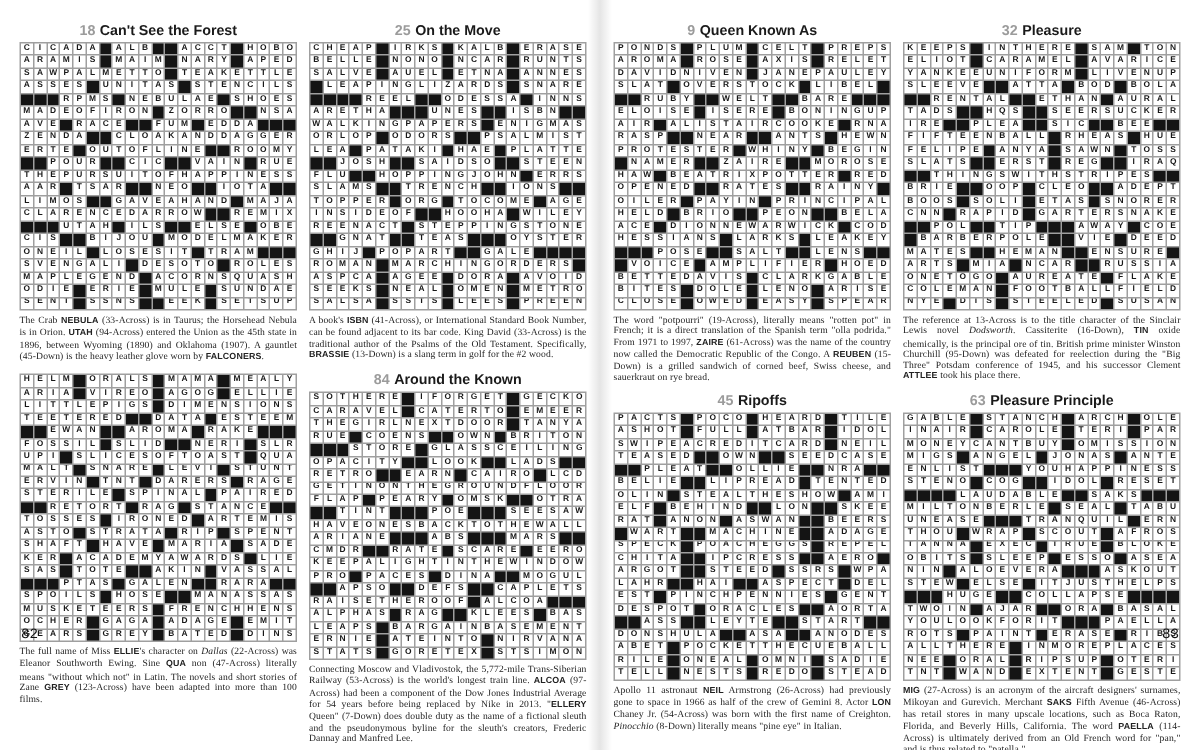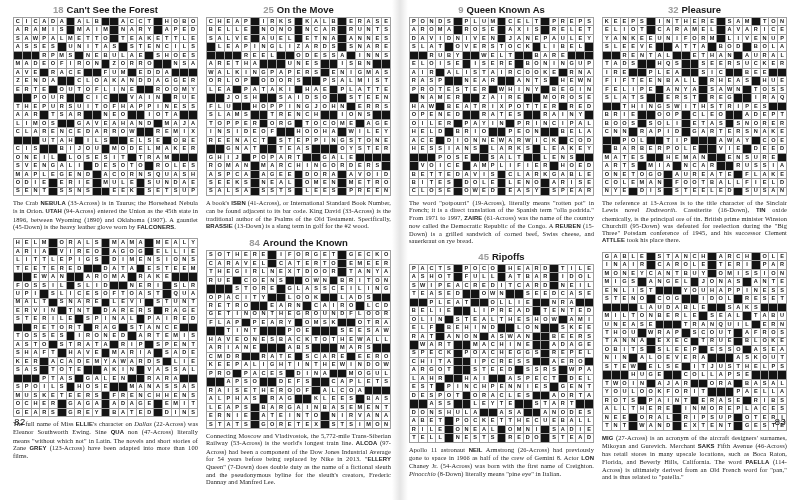--- a/index.html
+++ b/index.html
@@ -1,19 +1,19 @@
 <!DOCTYPE html>
 <html><head>
 <meta charset="utf-8">
 <style>
   * { margin:0; padding:0; box-sizing:border-box; }
   html,body { width:800px; height:500px; overflow:hidden; }
   body { background:#ffffff; font-family:"Liberation Serif", serif; position:relative; }
   .spread { display:flex; width:800px; height:500px; position:relative; }
-  .page { width:400px; height:436px; position:relative; padding-top:4px; }
+  .page { width:400px; height:436px; position:relative; padding-top:15px; }
   .page-left  { padding-left:13px; padding-right:9px; }
   .page-right { padding-left:9px;  padding-right:13px; }
   .gutter { position:absolute; left:392px; top:0; width:16px; height:500px;
             background:linear-gradient(90deg, rgba(0,0,0,0) 0%, rgba(0,0,0,.10) 50%, rgba(0,0,0,0) 100%);
             pointer-events:none; z-index:5; }
   .pz-wrap { display:flex; flex-wrap:wrap; column-gap:8px; row-gap:6px; }
   .pz { width:185px; }
   .pz-title { text-align:center; font-family:"Liberation Sans", sans-serif;
               font-weight:bold; font-size:9.5px; line-height:11px; height:12px;
               color:#1a1a1a; white-space:nowrap; }
@@ -3168,20 +3168,21 @@
             <div class="c b"></div>
             <div class="c">S</div>
             <div class="c">T</div>
             <div class="c">E</div>
             <div class="c">A</div>
             <div class="c">D</div>
           </div>
         <div class="caption">Apollo 11 astronaut <b>NEIL</b> Armstrong (26-Across) had previously gone to space in 1966 as half of the crew of Gemini 8. Actor <b>LON</b> Chaney Jr. (54-Across) was born with the first name of Creighton. <i>Pinocchio</i> (8-Down) literally means "pine eye" in Italian.</div>
       </div>
       <div class="pz">
+        <div class="pz-title"><span class="pz-num">63</span><span>Pleasure Principle</span></div>
         <div class="grid">
             <div class="c">G</div>
             <div class="c">A</div>
             <div class="c">B</div>
             <div class="c">L</div>
             <div class="c">E</div>
             <div class="c b"></div>
             <div class="c">S</div>
             <div class="c">T</div>
             <div class="c">A</div>

